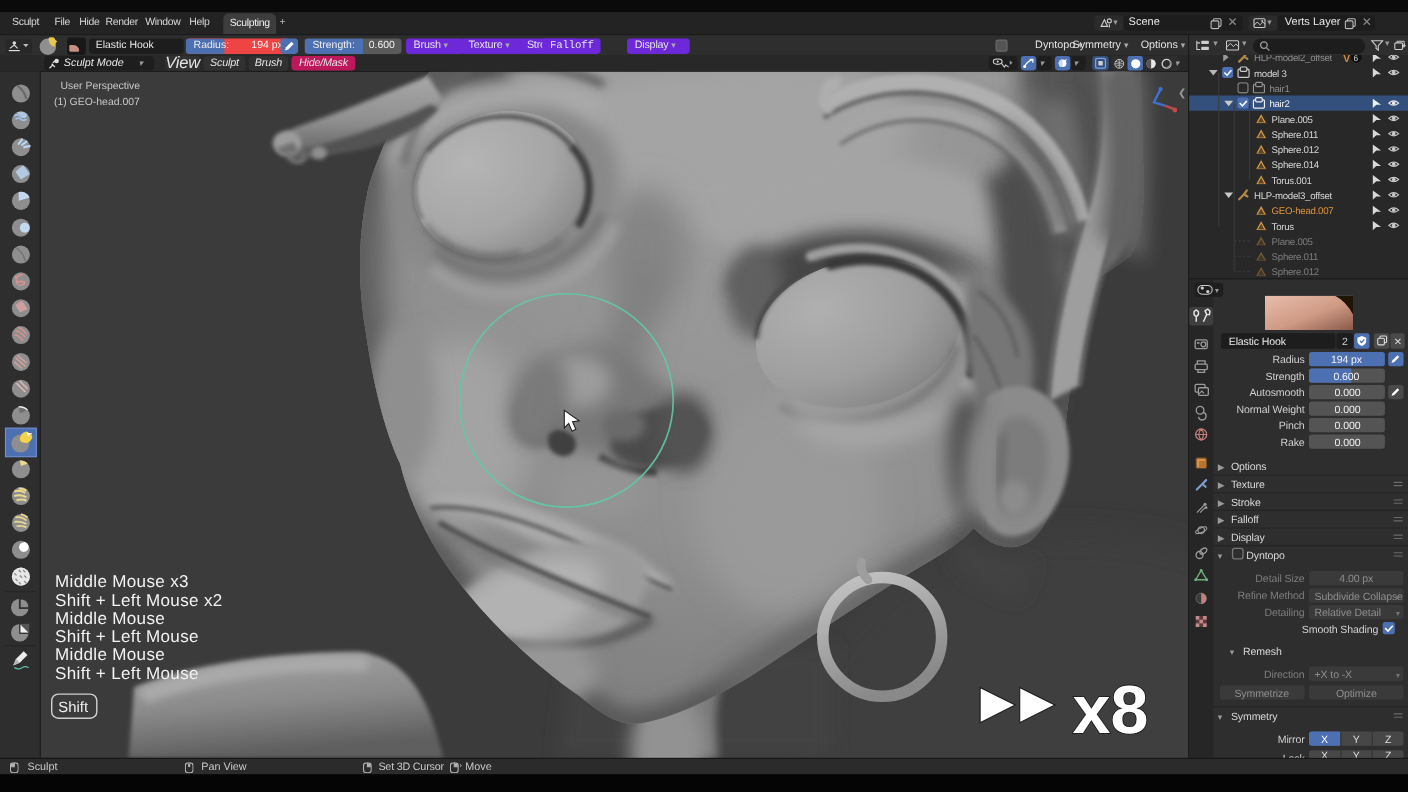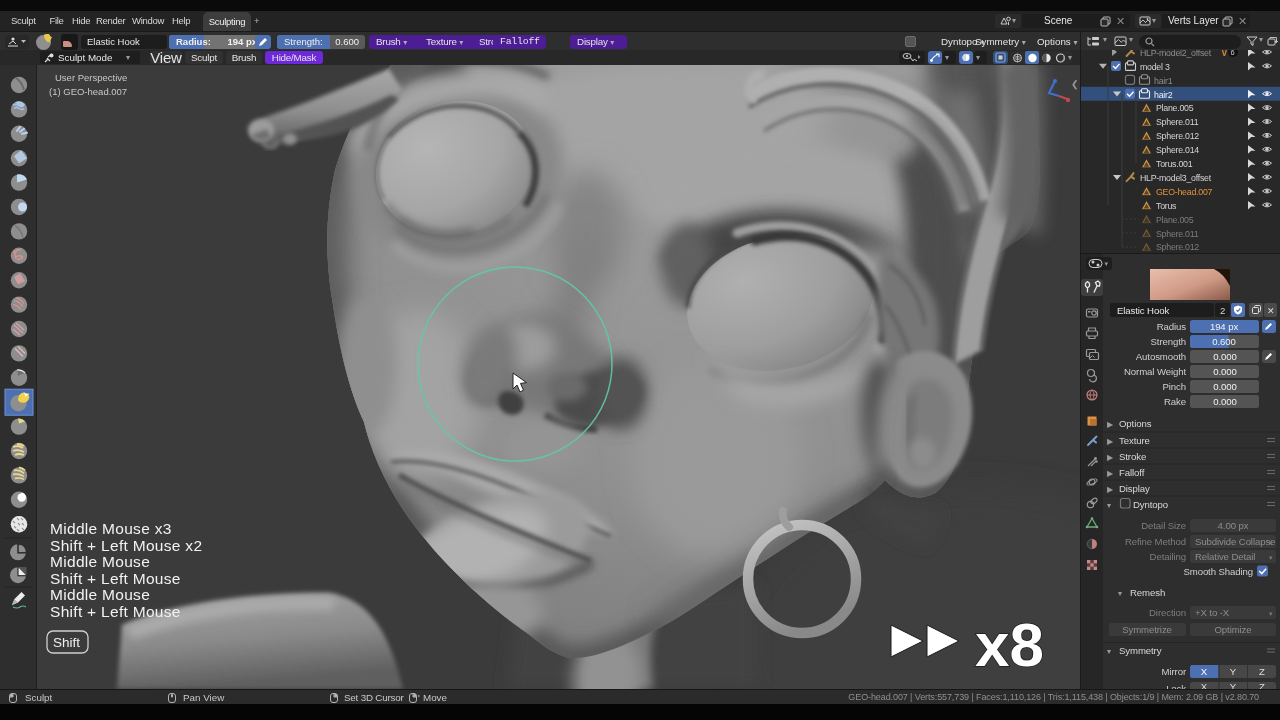--- a/index.html
+++ b/index.html
@@ -4,29 +4,29 @@
 <style>
   html,body{margin:0;padding:0;background:#000;}
   #stage{position:relative;width:1280px;height:720px;overflow:hidden;background:#0a0a0a;
     font-family:"Liberation Sans",sans-serif;-webkit-font-smoothing:antialiased;}
   .abs{position:absolute;}
   .menubar{left:0;top:11px;width:1280px;height:20px;background:#232323;}
   .menubar .mi{position:absolute;top:0;height:20px;line-height:20px;color:#d8d8d8;font-size:9.5px;letter-spacing:-0.3px;}
   .tab{position:absolute;top:1px;height:19px;line-height:19px;background:#3d3d3d;color:#f0f0f0;
     font-size:9.5px;letter-spacing:-0.3px;border-radius:5px 5px 0 0;text-align:center;}
   .toolrow{left:0;top:31px;width:1280px;height:19px;background:#2e2e2e;border-top:1px solid #1a1a1a;box-sizing:border-box;}
-  .vheader{left:0;top:50px;width:1080px;height:15px;background:#282828;}
+  .vheader{left:0;top:50px;width:1080px;height:15px;background:#282828;font-style:italic;}
   .lbar{left:0;top:65px;width:37px;height:624px;background:#2e2e2e;border-right:1px solid #1f1f1f;box-sizing:border-box;}
   .statusbar{left:0;top:689px;width:1280px;height:15px;background:#2b2b2b;border-top:1px solid #161616;box-sizing:border-box;}
   .blackbot{left:0;top:704px;width:1280px;height:16px;background:#050505;}
   .outheader{left:1080px;top:31px;width:200px;height:19px;background:#2e2e2e;border-top:1px solid #1a1a1a;border-left:1px solid #1a1a1a;box-sizing:border-box;}
   .outliner{left:1080px;top:50px;width:200px;height:203px;background:#282828;border-left:1px solid #1a1a1a;box-sizing:border-box;overflow:hidden;}
   .props{left:1080px;top:253px;width:200px;height:436px;background:#2e2e2e;border-left:1px solid #1a1a1a;border-top:1px solid #1a1a1a;box-sizing:border-box;overflow:hidden;}
   .fld{position:absolute;background:#1d1d1d;border-radius:3px;color:#e8e8e8;}
-  .btn{position:absolute;background:#4c1d95;border-radius:3px;color:#e4e4e4;font-size:9.8px;letter-spacing:-0.2px;}
+  .btn{position:absolute;background:#6d28d9;border-radius:3px;color:#e4e4e4;font-size:9.8px;letter-spacing:-0.2px;}
 </style>
 </head>
 <body>
 <div id="stage">
 
   <div class="abs menubar">
     <span class="mi" style="left:11px;">Sculpt</span>
     <span class="mi" style="left:49.5px;">File</span>
     <span class="mi" style="left:72px;">Hide</span>
     <span class="mi" style="left:96px;">Render</span>
@@ -36,21 +36,21 @@
     <span class="mi" style="left:254px;color:#b8b8b8;">+</span>
 
     <div id="scenew">
       <div class="fld" style="left:995px;top:3px;width:26px;height:14px;background:#2b2b2b;"></div>
       <svg class="abs" style="left:999px;top:5px;" width="12" height="10" viewBox="0 0 12 10">
           <path d="M2 8 L5 2 L8 8 Z" fill="none" stroke="#ccc" stroke-width="1"></path>
           <circle cx="9.5" cy="3" r="1.8" fill="none" stroke="#ccc" stroke-width="1"></circle>
           <path d="M9.5 6 v3" stroke="#ccc" stroke-width="1"></path>
         </svg>
       <span class="abs" style="left:1012px;top:3px;font-size:8px;line-height:14px;color:#999;">▾</span>
-      <div class="fld" style="left:1022px;top:3px;width:108px;height:14px;background:#1d1d1d;font-size:10px;line-height:14px;padding-left:22px;box-sizing:border-box;">Scene</div>
+      <div class="fld" style="left:1022px;top:3px;width:108px;height:14px;background:#1d1d1d;font-size:10px;line-height:14px;padding-left:4px;box-sizing:border-box;">Scene</div>
       <svg class="abs" style="left:1100px;top:5px;" width="11" height="11" viewBox="0 0 11 11">
           <rect x="3" y="1" width="7" height="7" rx="1" fill="none" stroke="#bbb" stroke-width="1"></rect>
           <rect x="1" y="3" width="7" height="7" rx="1" fill="#2a2a2a" stroke="#bbb" stroke-width="1"></rect>
         </svg>
       <span class="abs" style="left:1116px;top:3px;font-size:11px;line-height:14px;color:#888;">✕</span>
       <div class="fld" style="left:1135px;top:3px;width:26px;height:14px;background:#2b2b2b;"></div>
       <svg class="abs" style="left:1139px;top:5px;" width="12" height="10" viewBox="0 0 12 10">
           <rect x="1" y="1" width="10" height="8" rx="1" fill="none" stroke="#ccc" stroke-width="1"></rect>
           <path d="M1 7 l3-3 l3 3 M7 6 l2-2 l2 2" stroke="#ccc" stroke-width="0.9" fill="none"></path>
           <circle cx="8.5" cy="3" r="0.9" fill="#ccc"></circle>
@@ -76,21 +76,21 @@
     <svg class="abs" style="left:35px;top:1px;" width="18" height="18" viewBox="0 0 18 18">
       <circle cx="8.5" cy="9.5" r="7.5" fill="#8f8f8f"></circle>
       <path d="M9 2 q0 -1.5 5 -1 q1.5 3 3 3.5 q-2.5 3 -2 5 q-3.5 -0.5 -4.5 -2.5 q-1.5 -2.5 -1.5 -5 z" fill="#e6c84f"></path>
     </svg>
 
     <div class="fld" style="left:61px;top:1.5px;width:17px;height:16px;background:#181818;"></div>
     <div class="abs" style="left:63px;top:9px;width:9px;height:6px;background:#c98f83;border-radius:1px 5px 1px 1px;"></div>
 
     <div class="fld" style="left:81px;top:2.5px;width:86px;height:14px;font-size:9.5px;line-height:14px;padding-left:6px;box-sizing:border-box;">Elastic Hook</div>
 
-    <div class="fld" style="left:169px;top:2.5px;width:94px;height:14px;background:#737373;overflow:hidden;font-weight:bold;">
+    <div class="fld" style="left:169px;top:2.5px;width:94px;height:14px;background:#ef4444;overflow:hidden;">
       <div class="abs" style="left:0;top:0;width:35px;height:14px;background:#4c70b2;"></div>
       <span class="abs" style="left:7px;top:0;font-size:9.5px;line-height:14px;color:#eee;">Radius:</span>
       <span class="abs" style="right:6px;top:0;font-size:9.5px;line-height:14px;color:#f2f2f2;">194 px</span>
     </div>
     <div class="btn" style="left:255px;top:2.5px;width:16px;height:14px;background:#4c70b2;"></div>
     <svg class="abs" style="left:258px;top:5px;" width="10" height="10" viewBox="0 0 10 10">
         <path d="M1 9 L2 6 L7 1 L9 3 L4 8 Z" fill="#fff"></path>
       </svg>
 
     <div class="fld" style="left:277px;top:2.5px;width:88px;height:14px;background:#5a5a5a;overflow:hidden;">
@@ -113,21 +113,21 @@
     <div class="fld" style="left:40px;top:1px;width:100px;height:13px;background:#1e1e1e;"></div>
     <svg class="abs" style="left:44px;top:3px;" width="10" height="10" viewBox="0 0 10 10">
       <path d="M1 9 L4 6 M4 4 L8 1 M3 5 L6 8" stroke="#ddd" stroke-width="1.2" fill="none"></path>
         <circle cx="7.5" cy="2.5" r="2" fill="#ddd"></circle>
     </svg>
     <span class="abs" style="left:58px;top:1px;font-size:9.8px;line-height:13px;color:#e8e8e8;">Sculpt Mode</span>
     <span class="abs" style="left:126px;top:1px;font-size:8px;line-height:13px;color:#999;">▾</span>
     <div class="btn" style="left:150px;top:1px;width:32px;height:13px;line-height:13px;text-align:center;background:#313131;font-size:15px;">View</div>
     <div class="btn" style="left:185px;top:1px;width:38px;height:13px;line-height:13px;text-align:center;background:#313131;font-size:9.8px;">Sculpt</div>
     <div class="btn" style="left:226px;top:1px;width:36px;height:13px;line-height:13px;text-align:center;background:#313131;font-size:9.8px;">Brush</div>
-    <div class="btn" style="left:265px;top:1px;width:58px;height:13px;line-height:13px;text-align:center;background:#6d28d9;font-size:9.8px;">Hide/Mask</div>
+    <div class="btn" style="left:265px;top:1px;width:58px;height:13px;line-height:13px;text-align:center;background:#be185d;font-size:9.8px;">Hide/Mask</div>
 
     <div class="fld" style="left:899px;top:1px;width:26px;height:13px;background:#1e1e1e;"></div>
     <svg class="abs" style="left:902px;top:3px;" width="20" height="9" viewBox="0 0 20 9">
       <ellipse cx="5" cy="3" rx="4" ry="2.5" fill="none" stroke="#ccc" stroke-width="1"></ellipse>
         <circle cx="5" cy="3" r="1" fill="#ccc"></circle>
       <path d="M8 4 l3 4 l1.2-1.8 L15 8" stroke="#ccc" stroke-width="1" fill="none"></path>
       <path d="M16 2 l2.5 2 l-2.5 2 z" fill="#999"></path>
     </svg>
     <div class="btn" style="left:928px;top:1px;width:14px;height:13px;background:#4c70b2;"></div>
     <svg class="abs" style="left:930px;top:3px;" width="10" height="9" viewBox="0 0 10 9">
@@ -868,16 +868,15 @@
         <rect x="4.2" y="1" width="2.8" height="3" rx="1" fill="#b5b5b5"></rect>
       </svg>
     <span class="abs" style="left:344px;top:0;font-size:9.8px;line-height:15px;color:#c8c8c8;letter-spacing:-0.2px;">Set 3D Cursor</span>
     <svg class="abs" style="left:409px;top:3px;" width="11" height="10" viewBox="0 0 11 10">
         <rect x="0.5" y="0.5" width="7" height="9" rx="2.5" fill="none" stroke="#b5b5b5" stroke-width="1"></rect>
         <path d="M7.5 4 h-3.5 V0.5" stroke="#b5b5b5" stroke-width="1" fill="none"></path>
         <rect x="4.2" y="1" width="2.8" height="3" rx="1" fill="#b5b5b5"></rect>
         <path d="M9 2 l1.5 1 l-1.5 1" stroke="#b5b5b5" stroke-width="0.8" fill="none"></path>
       </svg>
     <span class="abs" style="left:423px;top:0;font-size:9.8px;line-height:15px;color:#c8c8c8;">Move</span>
-    <span class="abs" style="right:21px;top:0;font-size:9px;letter-spacing:-0.1px;line-height:15px;color:#909090;">GEO-head.007 | Verts:557,739 | Faces:1,110,126 | Tris:1,115,438 | Objects:1/9 | Mem: 2.09 GB | v2.80.70</span>
   </div>
   <div class="abs blackbot"></div>
 </div>
 
 </body></html>

